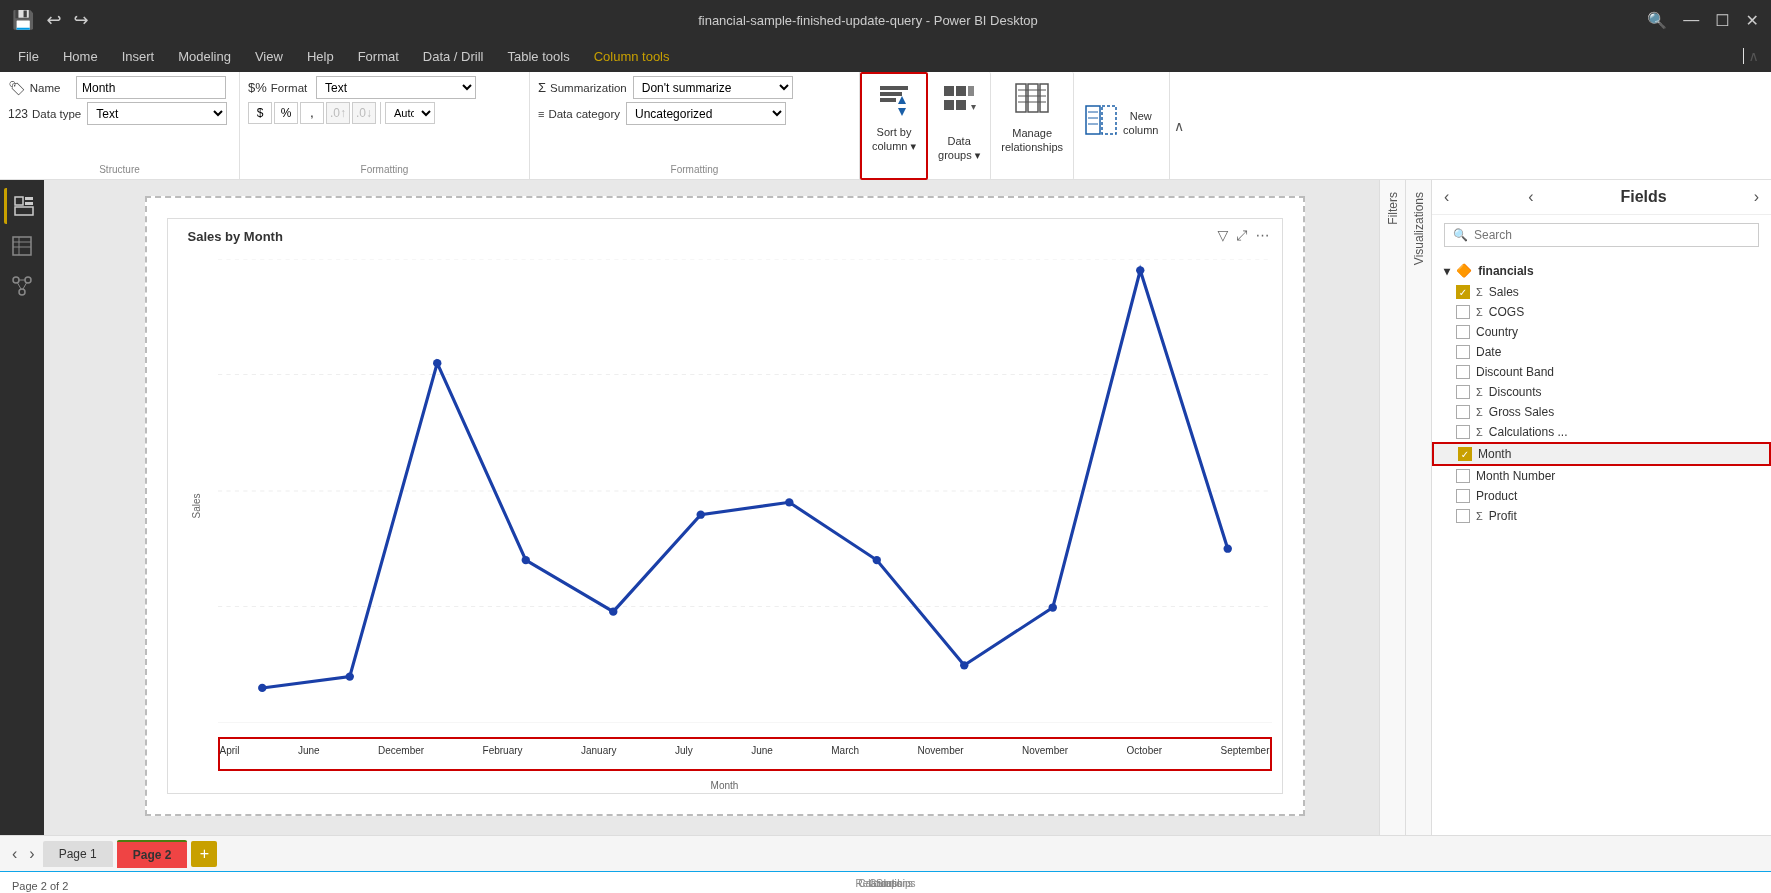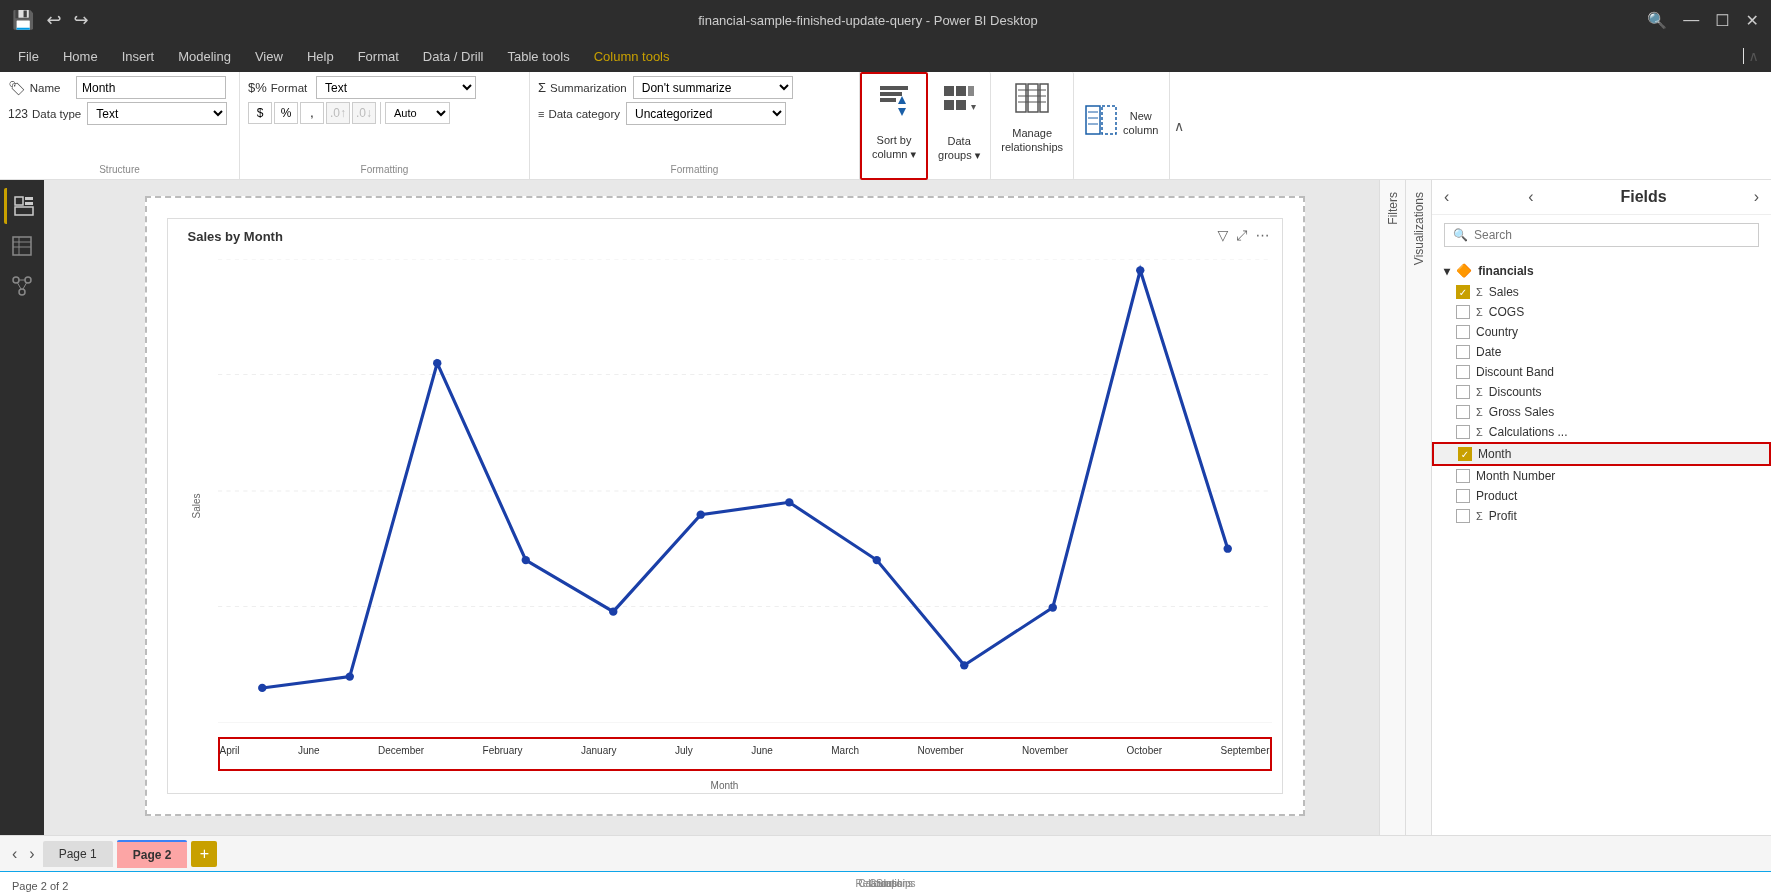--- a/index.html
+++ b/index.html
@@ -196,23 +196,23 @@
     }
     .page-tab {
       padding: 6px 16px;
       font-size: 12px;
       cursor: pointer;
       color: #333;
       background: #ddd;
       border-radius: 2px 2px 0 0;
     }
     .page-tab.active {
-      background: #fca5a5;
+      background: #ef4444;
       font-weight: 600;
-      border-top: 2px solid #3b82f6;
+      border-top: 2px solid #4d7c0f;
     }
     .page-add-btn {
       width: 26px;
       height: 26px;
       background: #c8a000;
       color: #fff;
       display: flex;
       align-items: center;
       justify-content: center;
       cursor: pointer;
@@ -306,21 +306,21 @@
       font-size: 12px;
       cursor: pointer;
     }
     .fmt-icon.dim { color: #bbb; background: #f5f5f5; }
     .fmt-sep { width: 1px; height: 22px; background: #ccc; margin: 0 2px; }
     .fmt-combo {
       height: 22px;
       border: 1px solid #ccc;
       padding: 0 4px;
       font-size: 11px;
-      width: 65px;
+      width: 50px;
       background: #fff;
     }
     .big-btn {
       display: flex;
       flex-direction: column;
       align-items: center;
       justify-content: flex-end;
       padding: 6px 10px 18px 10px;
       cursor: pointer;
       border-radius: 2px;
@@ -467,21 +467,21 @@
     <div class="big-btn highlighted" style="flex-direction:column;justify-content:flex-start;padding-top:8px;">
       <div style="font-size:26px;color:#333;line-height:1;">
         <svg width="36" height="36" viewBox="0 0 36 36">
           <rect x="4" y="4" width="28" height="4" fill="#555"></rect>
           <rect x="4" y="10" width="22" height="4" fill="#555"></rect>
           <rect x="4" y="16" width="16" height="4" fill="#555"></rect>
           <polygon points="26,14 30,22 22,22" fill="#1a5fa8"></polygon>
           <polygon points="26,28 30,20 22,20" fill="#1a5fa8" transform="translate(0,6)"></polygon>
         </svg>
       </div>
-      <div class="btn-text" style="font-size:11px;text-align:center;margin-top:8px;line-height:1.3;">Sort by<br>column ▾</div>
+      <div class="btn-text" style="font-size:11px;text-align:center;margin-top:0;line-height:1.3;">Sort by<br>column ▾</div>
       <span class="r-group-name" style="position:absolute;bottom:4px;left:0;right:0;font-size:10px;color:#888;text-align:center;">Sort</span>
     </div>
 
     <div class="big-btn" style="flex-direction:column;justify-content:flex-start;padding-top:8px;">
       <div style="font-size:26px;color:#333;">
         <svg width="36" height="36" viewBox="0 0 36 36">
           <rect x="3" y="6" width="10" height="10" fill="#555"></rect>
           <rect x="3" y="20" width="10" height="10" fill="#555"></rect>
           <rect x="15" y="6" width="10" height="10" fill="#555"></rect>
           <rect x="15" y="20" width="10" height="10" fill="#555"></rect>

